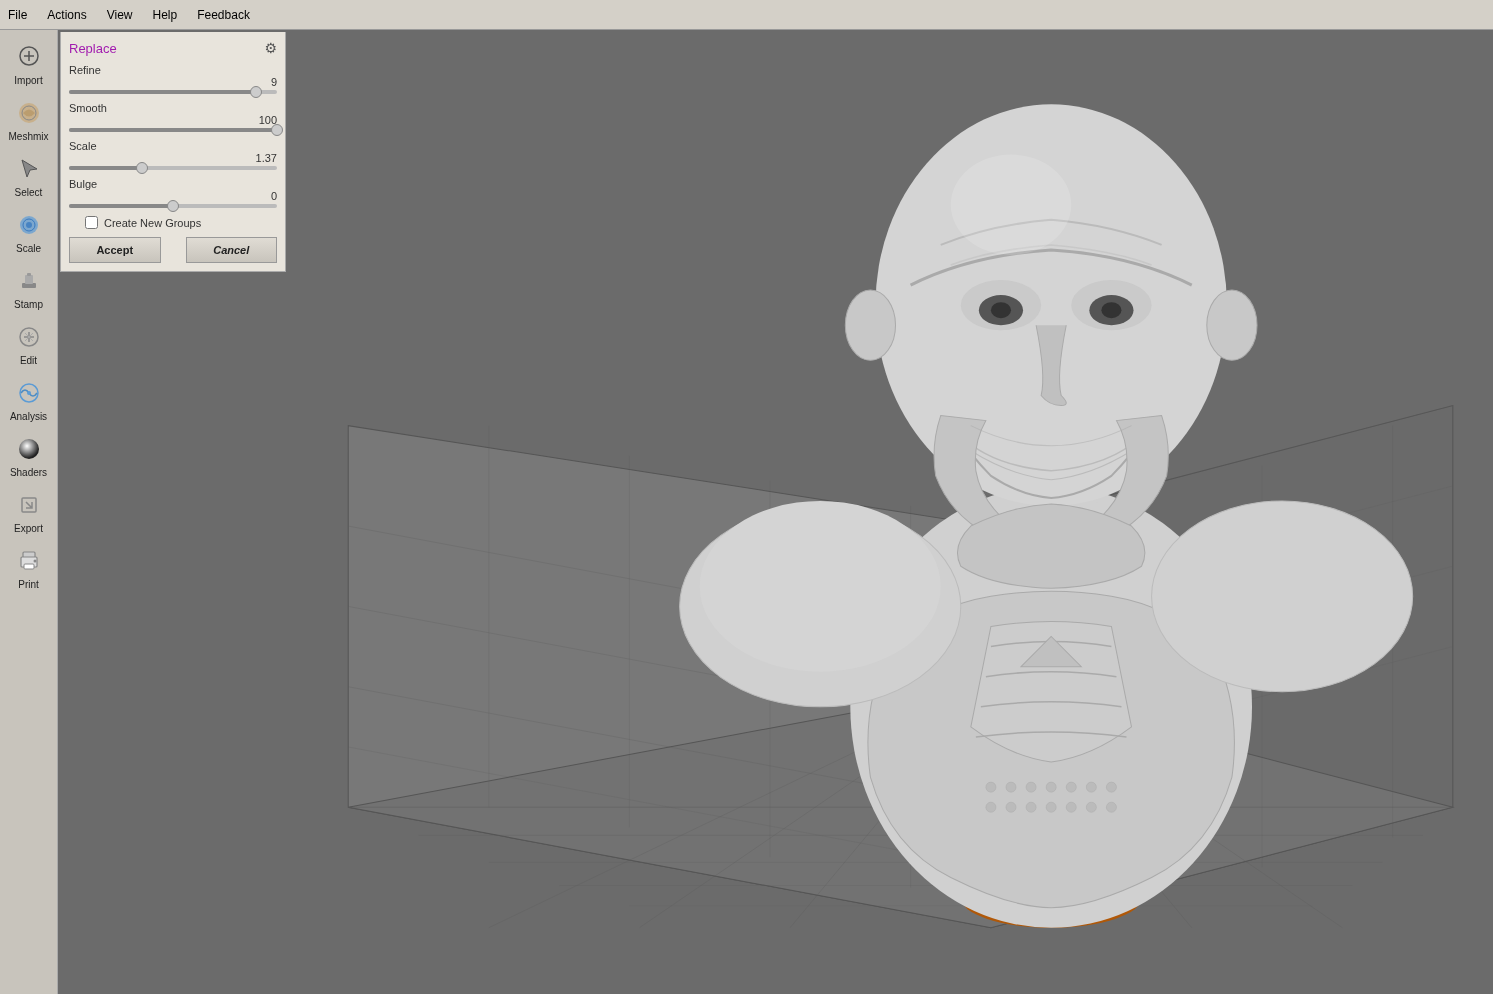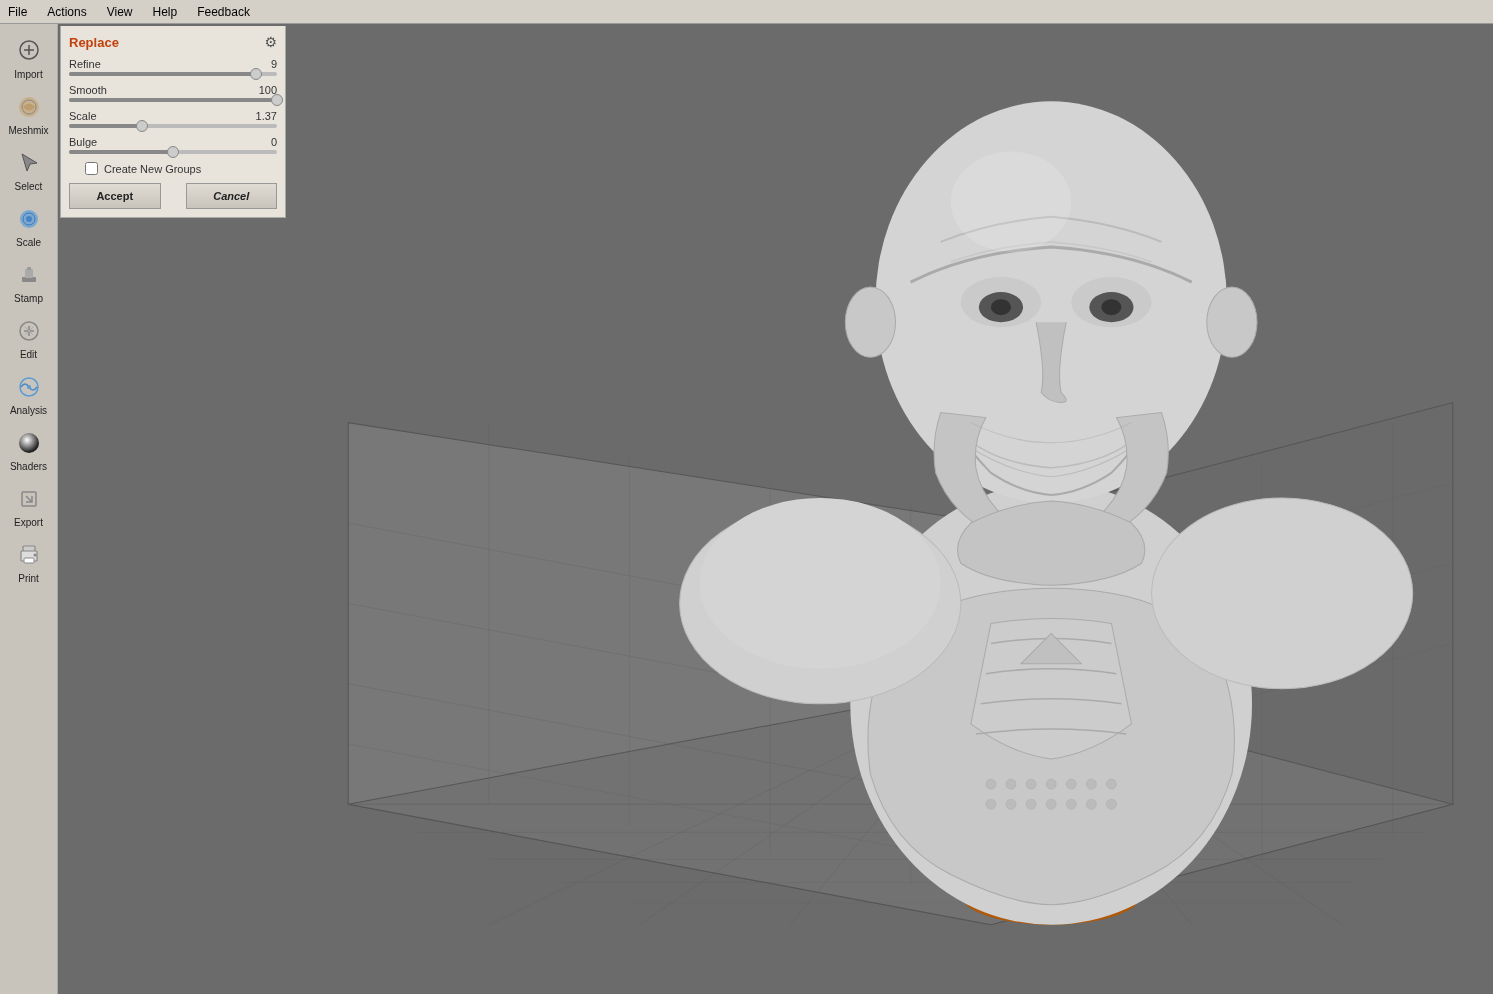--- a/index.html
+++ b/index.html
@@ -10,21 +10,21 @@
       font-family: Arial, sans-serif;
       font-size: 12px;
       overflow: hidden;
       display: flex;
       flex-direction: column;
     }
 
     
     #menubar {
       background: #d4d0c8;
-      height: 24px;
+      height: 30px;
       display: flex;
       align-items: center;
       padding: 0 4px;
       gap: 12px;
       border-bottom: 1px solid #999;
       flex-shrink: 0;
     }
     #menubar span {
       font-size: 12px;
       color: #000;
@@ -91,22 +91,22 @@
       padding: 8px;
     }
     .panel-header {
       display: flex;
       justify-content: space-between;
       align-items: center;
       margin-bottom: 8px;
     }
     .panel-title {
       font-size: 13px;
-      font-weight: bold;
-      color: #c2410c;
+      font-weight: normal;
+      color: #a21caf;
     }
     .panel-gear {
       cursor: pointer;
       font-size: 14px;
       color: #555;
     }
     .panel-row {
       margin-bottom: 6px;
     }
     .panel-label {
@@ -117,23 +117,23 @@
     .panel-select {
       width: 100%;
       height: 24px;
       font-size: 11px;
       background: #f0ece4;
       border: 1px solid #999;
       padding: 0 4px;
     }
     .slider-row {
       display: flex;
-      align-items: center;
       justify-content: space-between;
       margin-bottom: 2px;
+      flex-direction: column;
     }
     .slider-label {
       font-size: 11px;
       color: #333;
       min-width: 50px;
     }
     .slider-value {
       font-size: 11px;
       color: #333;
       min-width: 30px;

